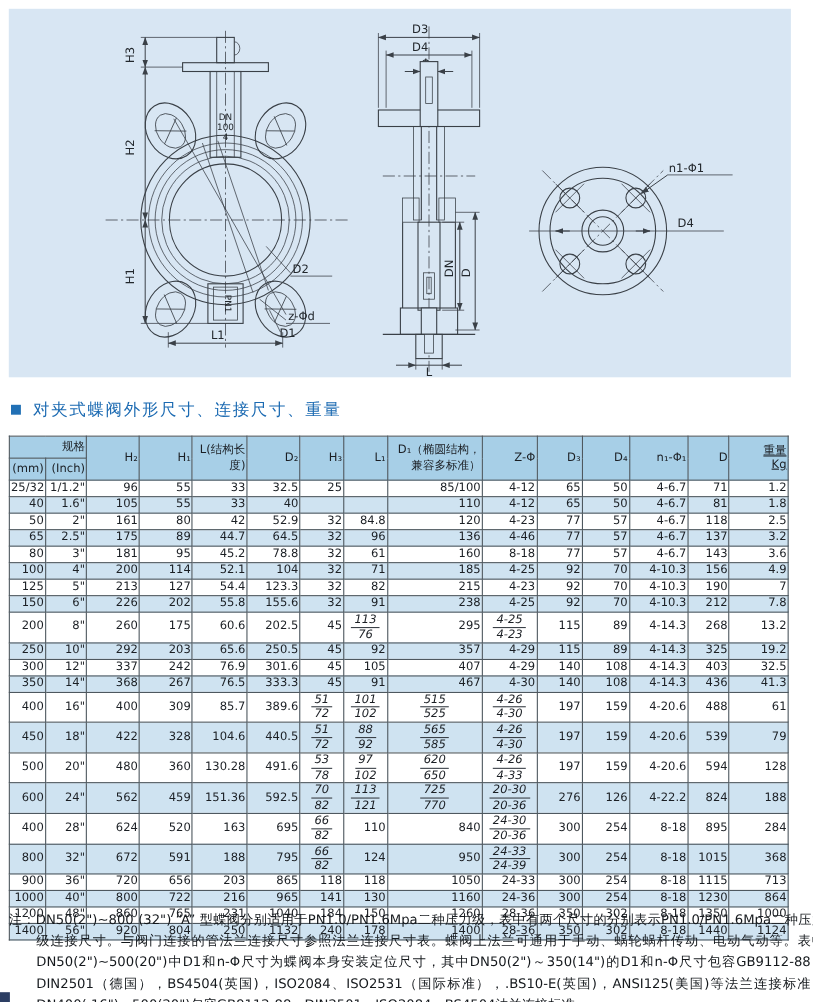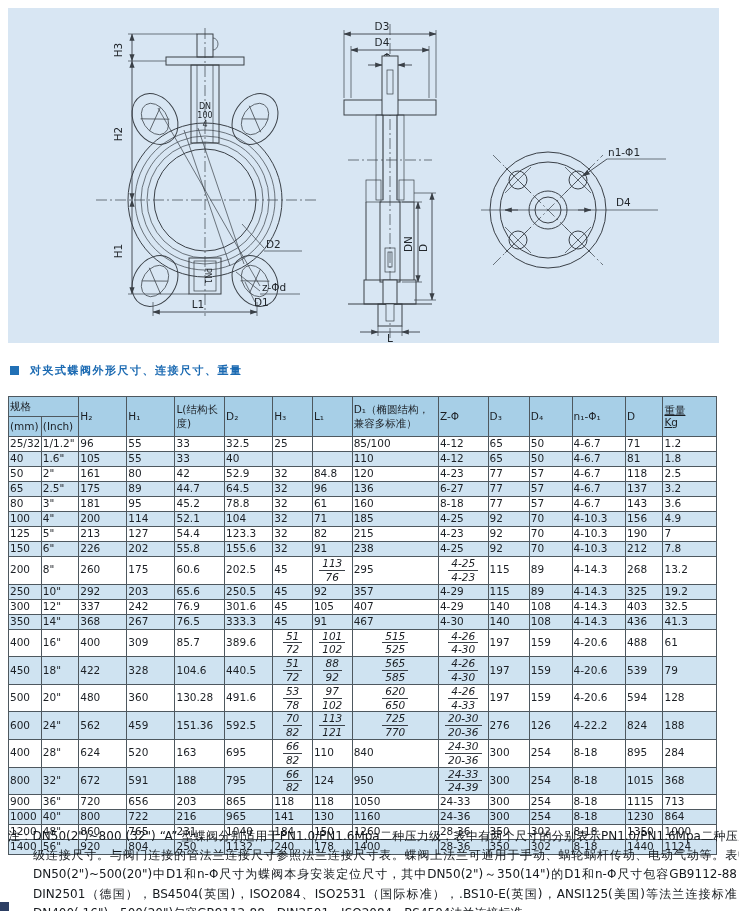--- a/index.html
+++ b/index.html
@@ -14,25 +14,25 @@
   .lnt{stroke:#3a4047;stroke-width:0.7;fill:none;}
   .cl{stroke:#3a4047;stroke-width:0.7;fill:none;stroke-dasharray:11 3 2 3;}
   .dim{stroke:#3a4047;stroke-width:0.9;fill:none;}
   .ext{stroke:#3a4047;stroke-width:0.7;fill:none;}
   .dl{font-size:10.5px;fill:#22272c;}
   .dls{font-size:8px;fill:#22272c;}
   .bgfill{fill:#d8e6f3;}
   
   .title-row{position:absolute;left:10px;top:363px;display:flex;align-items:center;gap:11px;}
   .bullet{width:9px;height:9px;background:#2170b5;flex:0 0 auto;}
-  .sec-title{font-size:11px;font-weight:bold;color:#1b6ab2;margin:0;letter-spacing:1.5px;}
+  .sec-title{font-size:15px;font-weight:normal;color:#1b6ab2;margin:0;letter-spacing:1.5px;}
   
   table.dims{
     position:absolute;left:8px;top:396px;width:709px;
-    border-collapse:collapse;table-layout:fixed;font-size:10.5px;text-align:left;padding-left:24px;
+    border-collapse:collapse;table-layout:fixed;font-size:10.5px;text-align:right;padding-left:24px;
   }
   table.dims th,table.dims td{border:1px solid #4e585f;padding:0 1px;font-weight:normal;line-height:1.32;}
   table.dims thead th{background:#a7cfe7;height:19px;}
   table.dims td{height:14px;background:#ffffff;}
   table.dims tbody tr.alt td{background:#cfe3f1;}
   .wh{display:block;line-height:1.12;text-decoration:underline;}
   .stk{display:block;width:fit-content;margin:0 auto;padding:0 3px;line-height:1.22;font-style:italic;}
   .stk-top{border-bottom:1px solid #3a4047;}
   
   .notes{
@@ -314,21 +314,21 @@
       <tr class="alt">
         <td>65</td>
         <td>2.5"</td>
         <td>175</td>
         <td>89</td>
         <td>44.7</td>
         <td>64.5</td>
         <td>32</td>
         <td>96</td>
         <td>136</td>
-        <td>6-27</td>
+        <td>4-46</td>
         <td>77</td>
         <td>57</td>
         <td>4-6.7</td>
         <td>137</td>
         <td>3.2</td>
       </tr>
       <tr>
         <td>80</td>
         <td>3"</td>
         <td>181</td>

